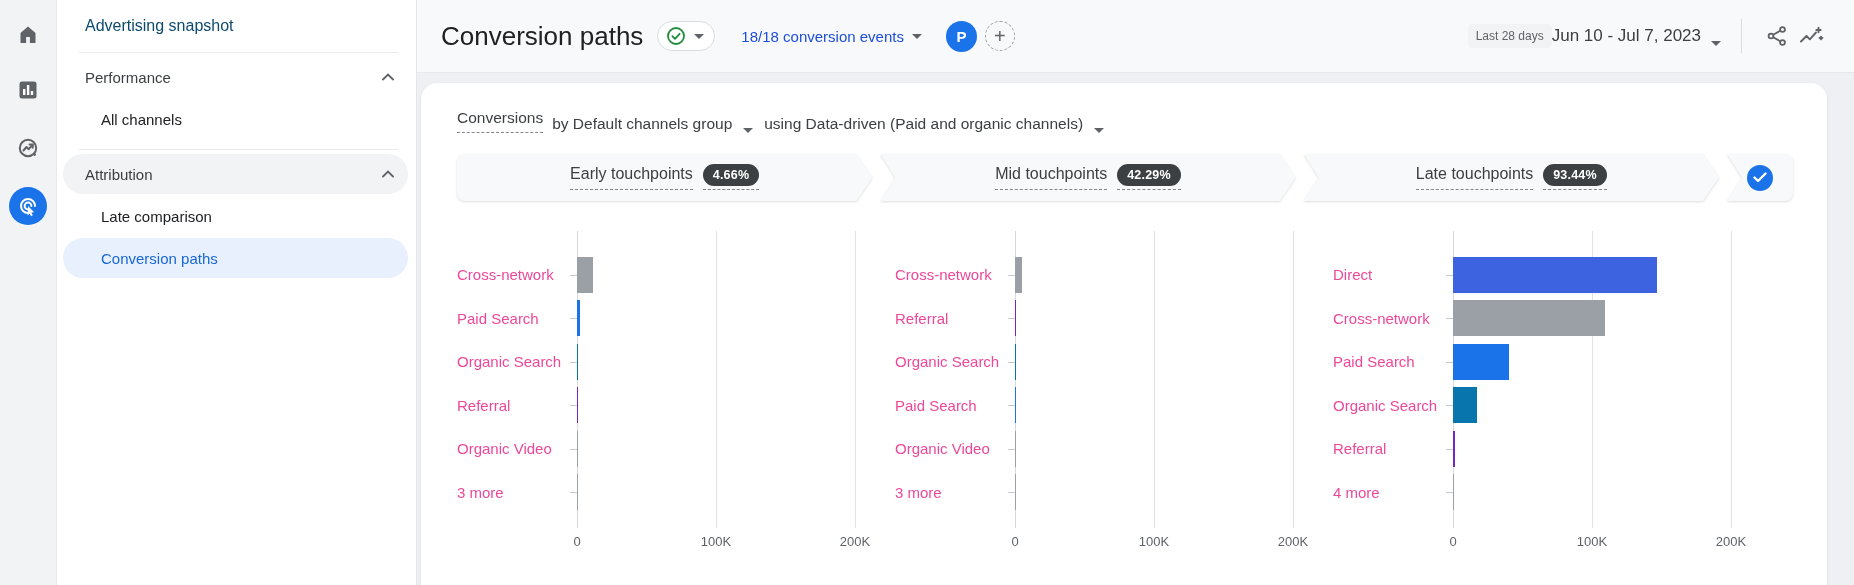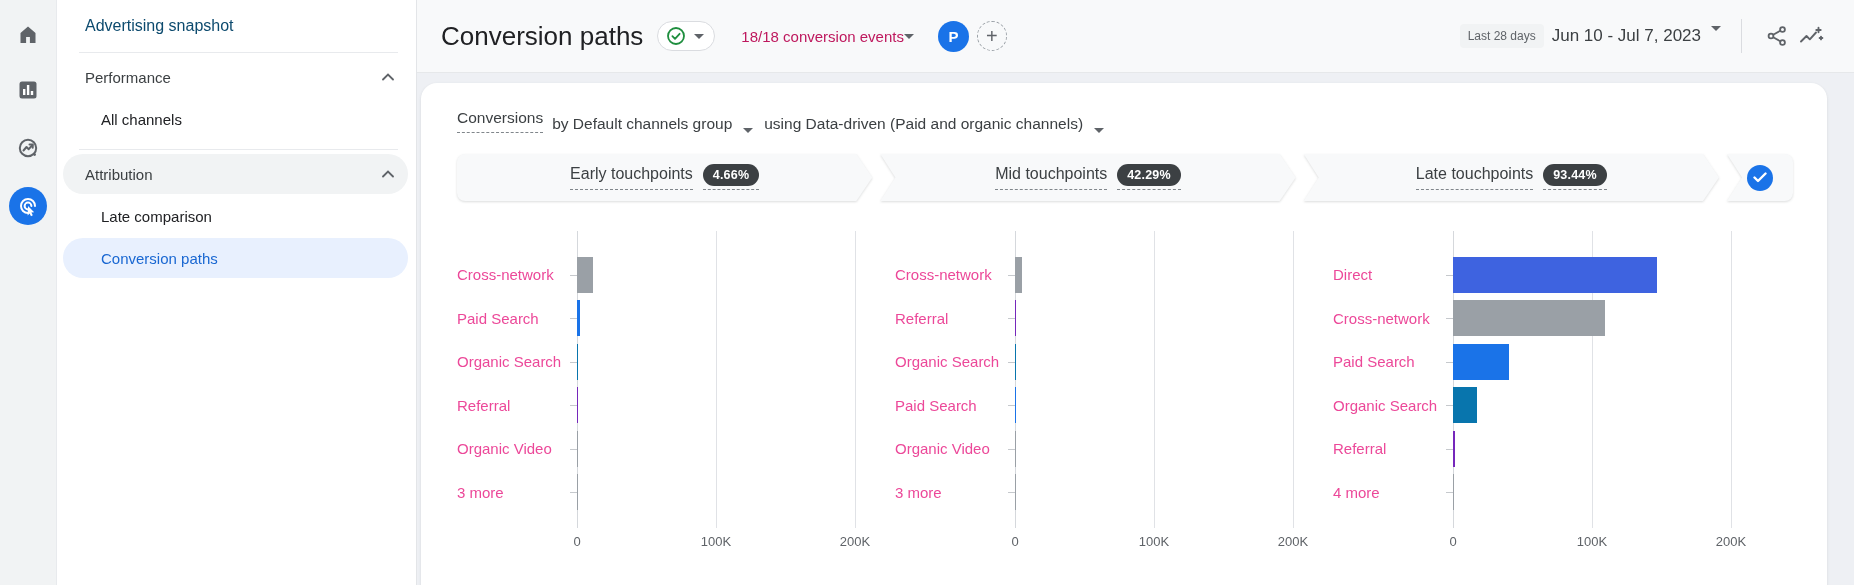--- a/index.html
+++ b/index.html
@@ -23,26 +23,26 @@
   .nav-item { height:40px; margin:2px 8px 2px 6px; padding:0 14px 0 38px; display:flex; align-items:center; font-size:15px; color:#202124; border-radius:20px; cursor:pointer; }
   .nav-item.selected { background:#e8f0fe; color:#1967d2; }
   .chev-up { width:12px; height:8px; }
 
   
   .main { flex:1; background:#eef0f4; position:relative; min-width:0; }
   .main-header { height:73px; background:#f8f9fa; border-bottom:1px solid #e6e8ea; display:flex; align-items:center; padding:0 26px 0 24px; }
   .page-title { font-size:26px; font-weight:400; color:#202124; white-space:nowrap; }
   .verified-pill { margin-left:14px; height:30px; border:1px solid #dadce0; border-radius:16px; background:#fff; display:flex; align-items:center; gap:8px; padding:0 10px 0 8px; cursor:pointer; }
   .caret-down { width:0; height:0; border-left:5px solid transparent; border-right:5px solid transparent; border-top:5px solid #5f6368; display:inline-block; }
-  .events-select { margin-left:26px; display:flex; align-items:center; gap:0; font-size:15px; color:#be185d; cursor:pointer; white-space:nowrap; }
+  .events-select { margin-left:26px; display:flex; align-items:center; gap:8px; font-size:15px; color:#1d4ed8; cursor:pointer; white-space:nowrap; }
   .avatar { margin-left:24px; width:31px; height:31px; border-radius:50%; background:#1a73e8; color:#fff; font-size:15px; font-weight:700; display:flex; align-items:center; justify-content:center; cursor:pointer; }
   .add-btn { margin-left:8px; width:30px; height:30px; border-radius:50%; border:1px dashed #9aa0a6; color:#5f6368; font-size:20px; font-weight:400; display:flex; align-items:center; justify-content:center; cursor:pointer; background:transparent; }
   .header-right { margin-left:auto; display:flex; align-items:center; }
   .range-badge { background:#f1f3f4; color:#5f6368; font-size:12px; padding:5px 8px; border-radius:4px; white-space:nowrap; }
-  .date-text { margin-left:8px; font-size:17px; color:#3c4043; white-space:nowrap; cursor:pointer; display:flex; align-items:flex-start; gap:10px; }
+  .date-text { margin-left:0; font-size:17px; color:#3c4043; white-space:nowrap; cursor:pointer; display:flex; align-items:flex-end; gap:10px; }
   .v-div { width:1px; height:34px; background:#dadce0; margin:0 18px 0 20px; }
   .icon-btn { width:34px; height:34px; display:flex; align-items:center; justify-content:center; cursor:pointer; }
 
   
   .card { position:absolute; left:4px; top:83px; width:1406px; height:520px; background:#fff; border-radius:16px 16px 0 0; box-shadow:0 1px 3px rgba(60,64,67,.12); }
   .controls-row { padding:26px 0 0 36px; font-size:15.5px; color:#3c4043; display:flex; align-items:flex-end; gap:9px; white-space:nowrap; }
   .dash-u { border-bottom:1px dashed #80868b; padding-bottom:5px; }
   .ctrl-caret { margin:0 2px; }
 
   

